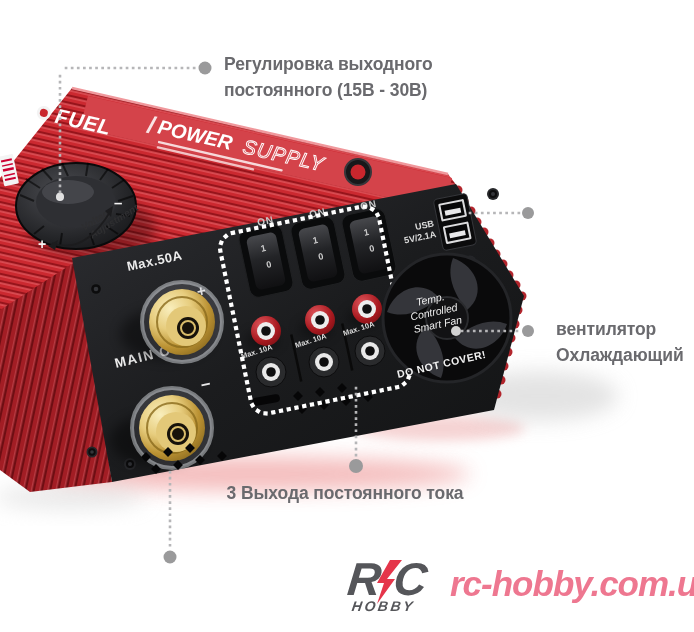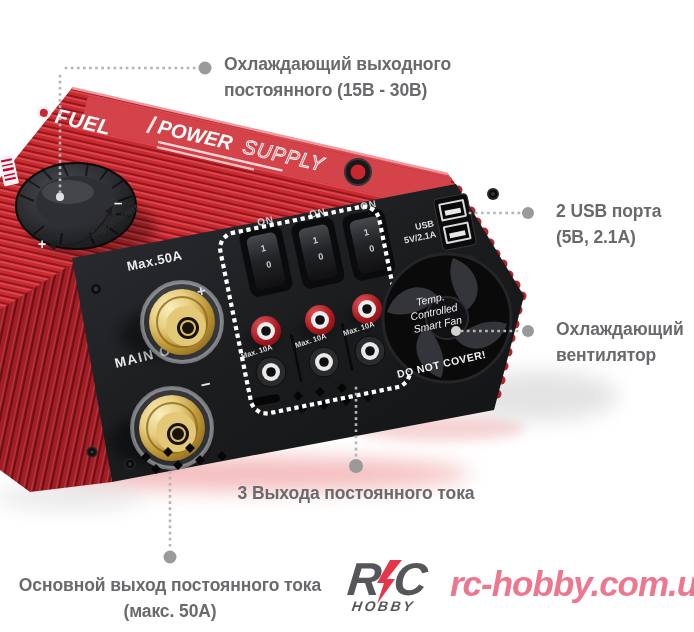--- a/index.html
+++ b/index.html
@@ -403,37 +403,29 @@
       <circle cx="205" cy="68" r="6.5"></circle>
       <circle cx="528" cy="213" r="6"></circle>
       <circle cx="528" cy="331" r="6"></circle>
       <circle cx="356" cy="466" r="7"></circle>
       <circle cx="170" cy="557" r="6.5"></circle>
     </g>
   </g>
 </svg>
 
 <div class="callout" style="left:224px;top:51px;width:230px;">
-  <div>Охлаждающий выходного</div>
+  <div>Регулировка выходного</div>
   <div>постоянного (15В - 30В)</div>
 </div>
-<div class="callout" style="left:556px;top:198px;width:135px;">
-  <div>2 USB порта</div>
-  <div>(5В, 2.1А)</div>
+<div class="callout" style="left:556px;top:316px;width:138px;">
+  <div>вентилятор</div>
+  <div>Охлаждающий</div>
 </div>
-<div class="callout" style="left:556px;top:316px;width:138px;">
-  <div>Охлаждающий</div>
-  <div>вентилятор</div>
-</div>
-<div class="callout center" style="left:201px;top:480px;width:310px;">
+<div class="callout center" style="left:190px;top:480px;width:310px;">
   <div>3 Выхода постоянного тока</div>
-</div>
-<div class="callout center" style="left:18px;top:572px;width:304px;">
-  <div>Основной выход постоянного тока</div>
-  <div>(макс. 50А)</div>
 </div>
 
 <div class="wm">
   <div class="wm-rc">
     <span class="wm-r">R</span>
     <svg class="wm-bolt" width="28" height="44" viewBox="0 0 28 44">
       <polygon points="16,0 28,0 13,19 21,19 3,44 10,23 3,23" fill="#e5354a"></polygon>
     </svg>
     <span class="wm-c">C</span>
     <span class="wm-hobby">HOBBY</span>

